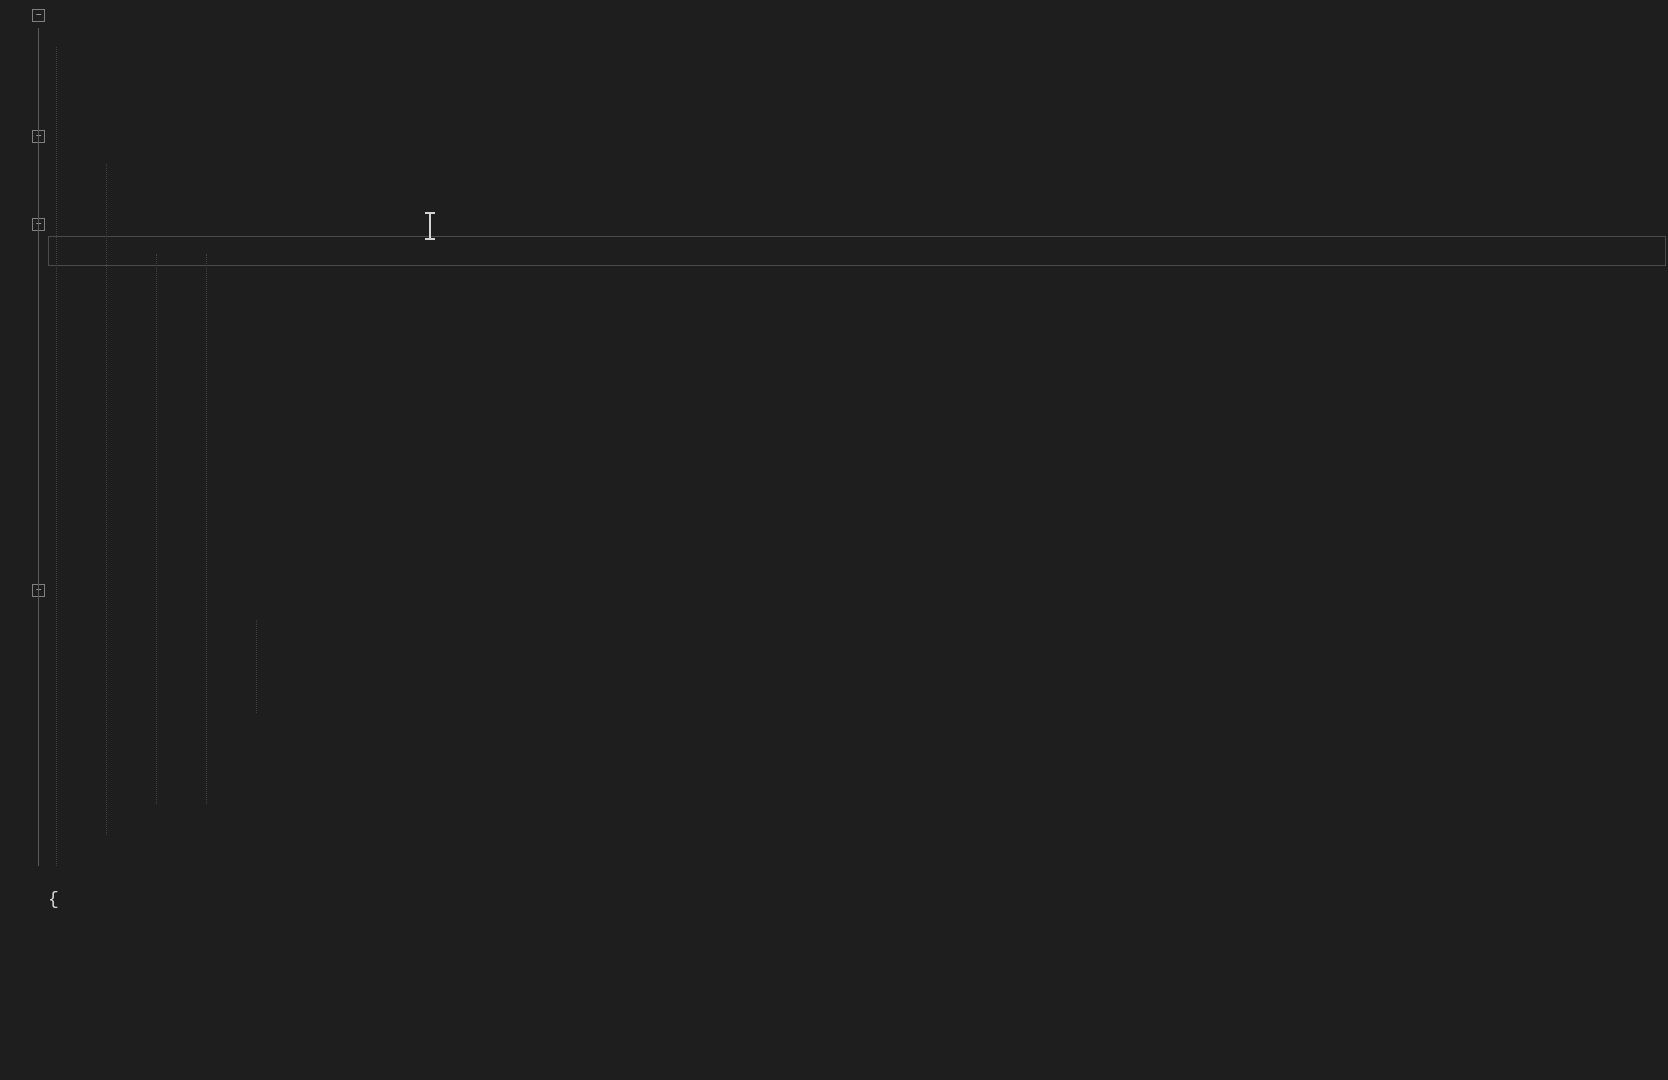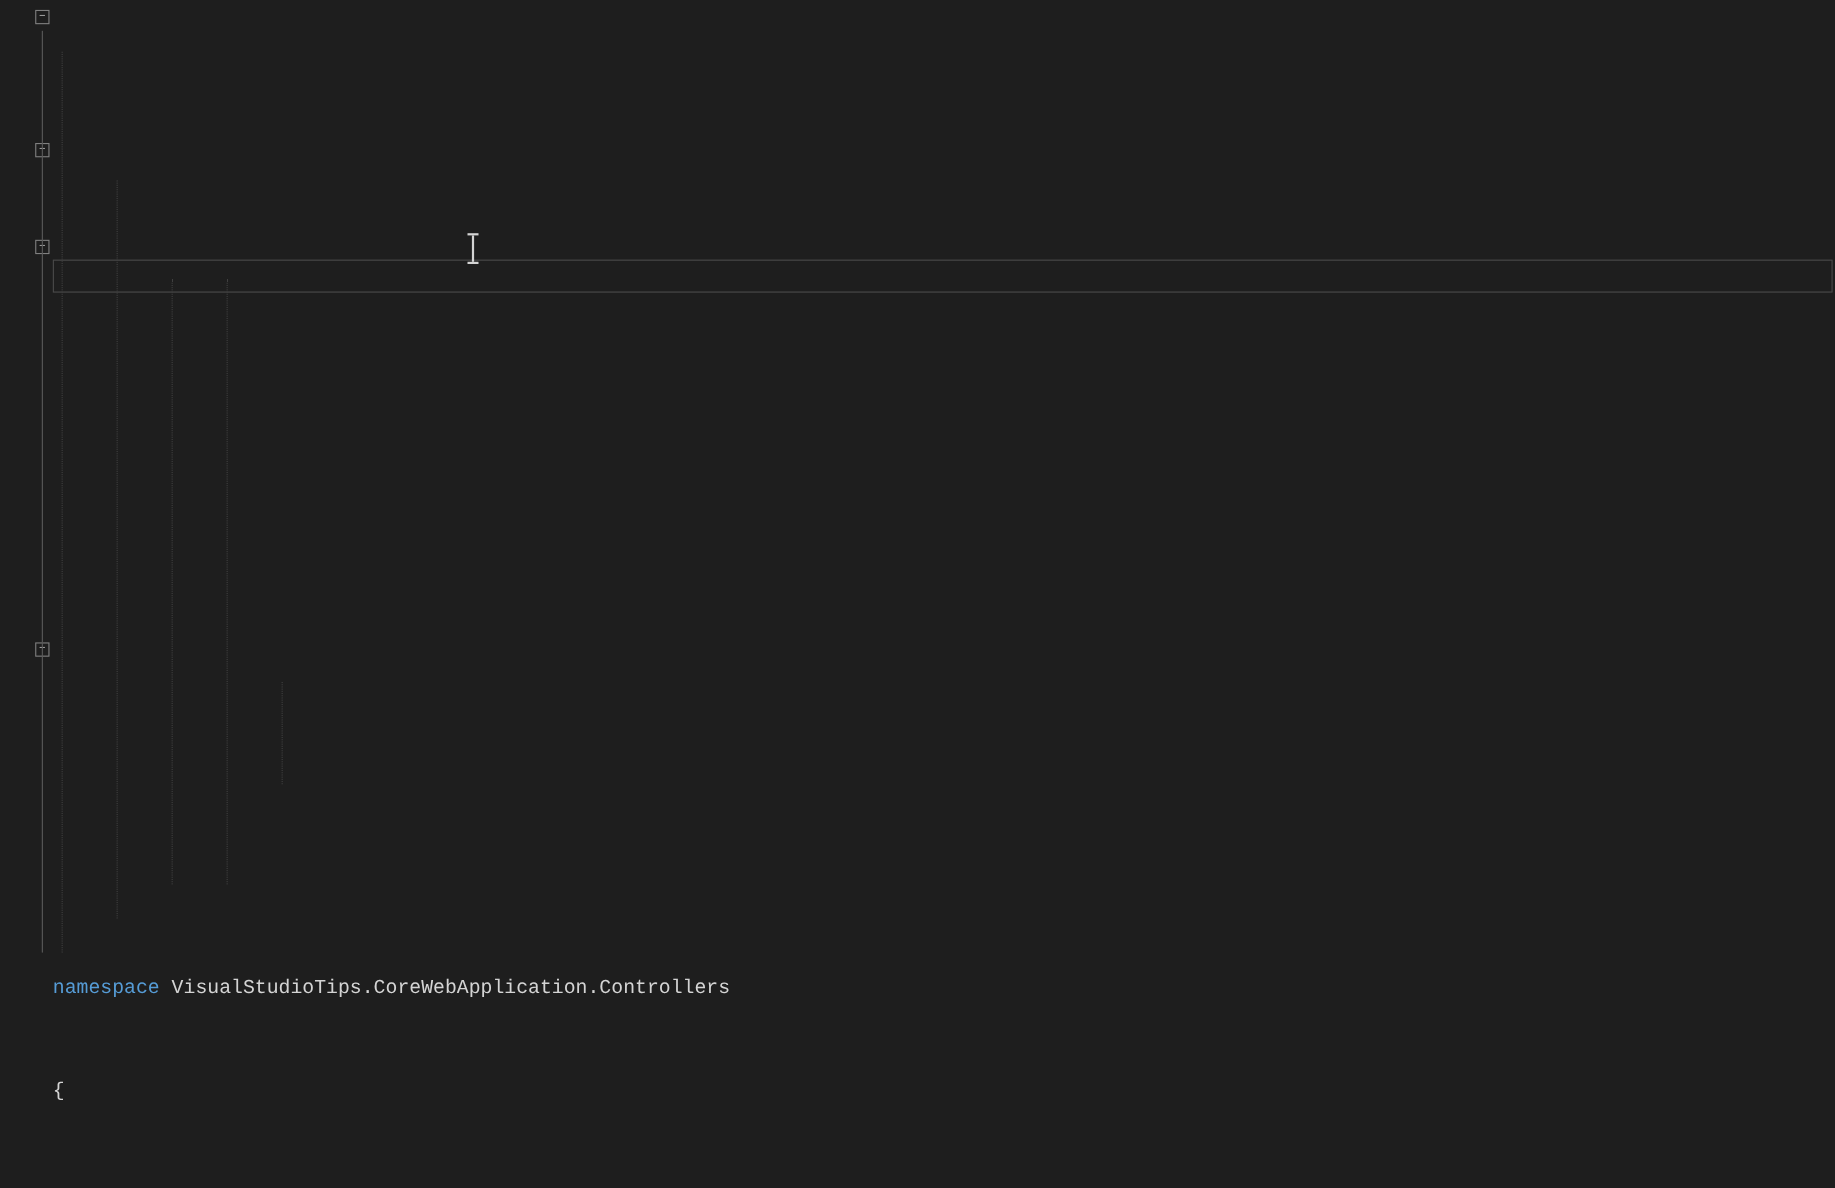--- a/index.html
+++ b/index.html
@@ -115,21 +115,20 @@
 
   
   <div class="guide g0" style="top:47px; height:819px;"></div>
   <div class="guide g1" style="top:164px; height:671px;"></div>
   <div class="guide g2" style="top:254px; height:550px;"></div>
   <div class="guide g3" style="top:254px; height:550px;"></div>
   <div class="guide g4" style="top:620px; height:93px;"></div>
 
   <div class="code">
     
-    <div class="line"><span class="kw">namespace</span><span> VisualStudioTips.CoreWebApplication.Controllers</span></div>
     <div class="line"><span>{</span></div>
     
     
     
     
 
     
 
     
     

